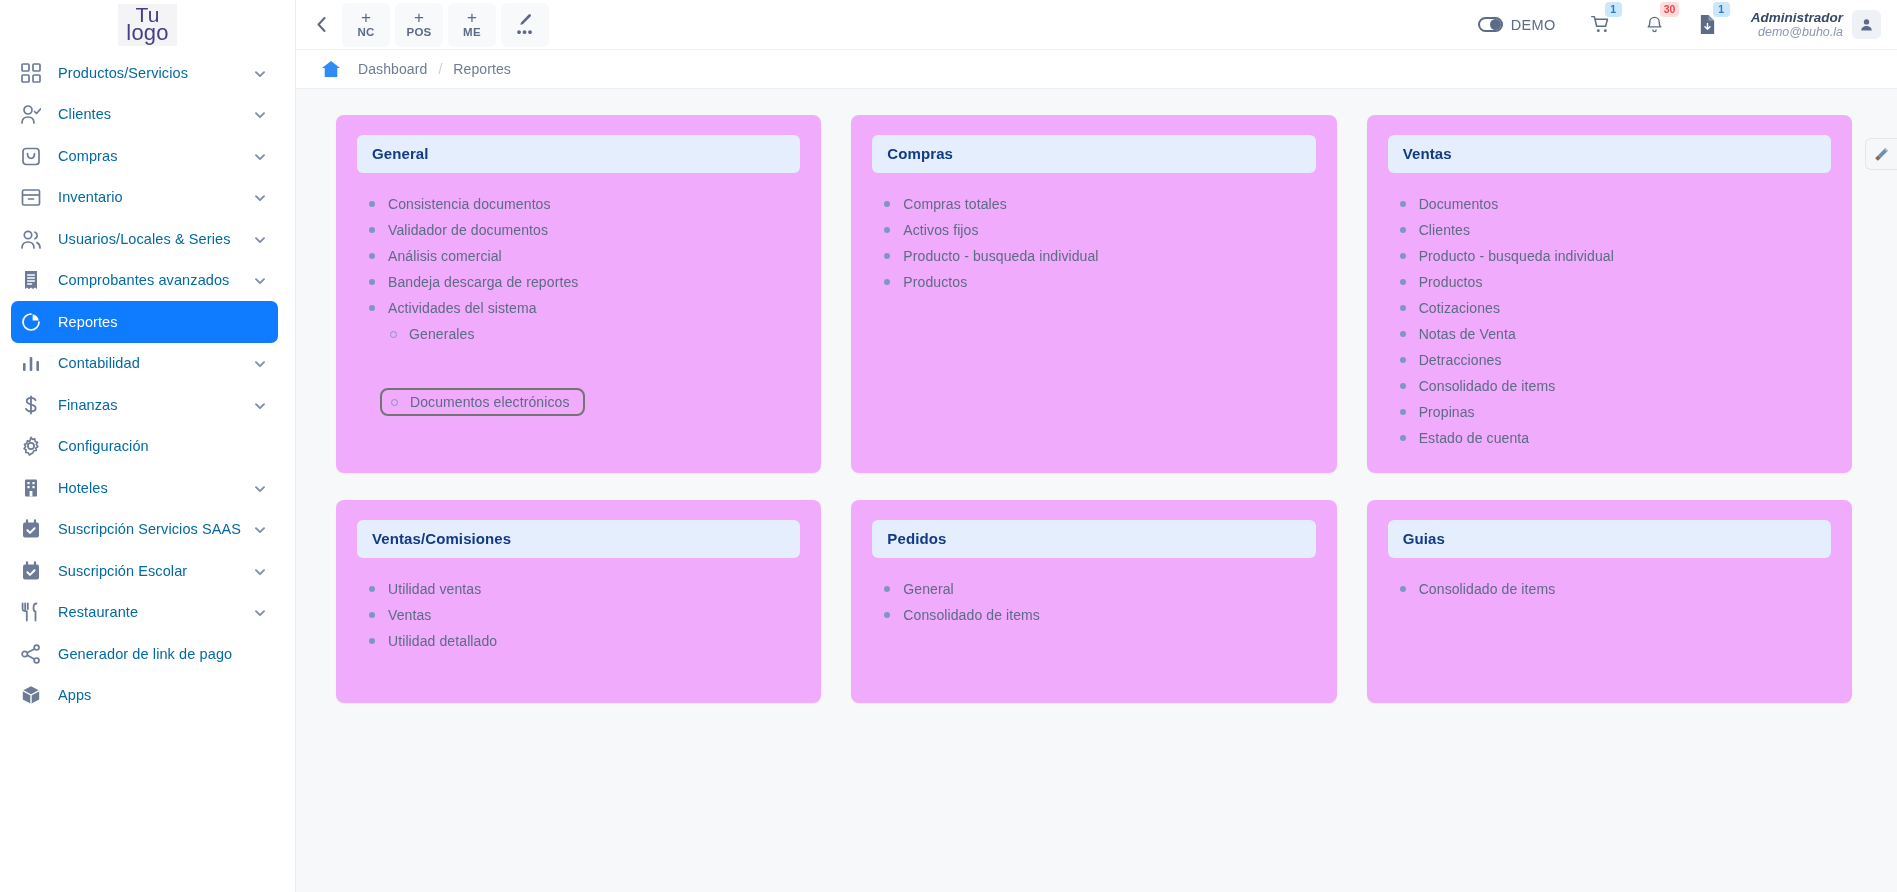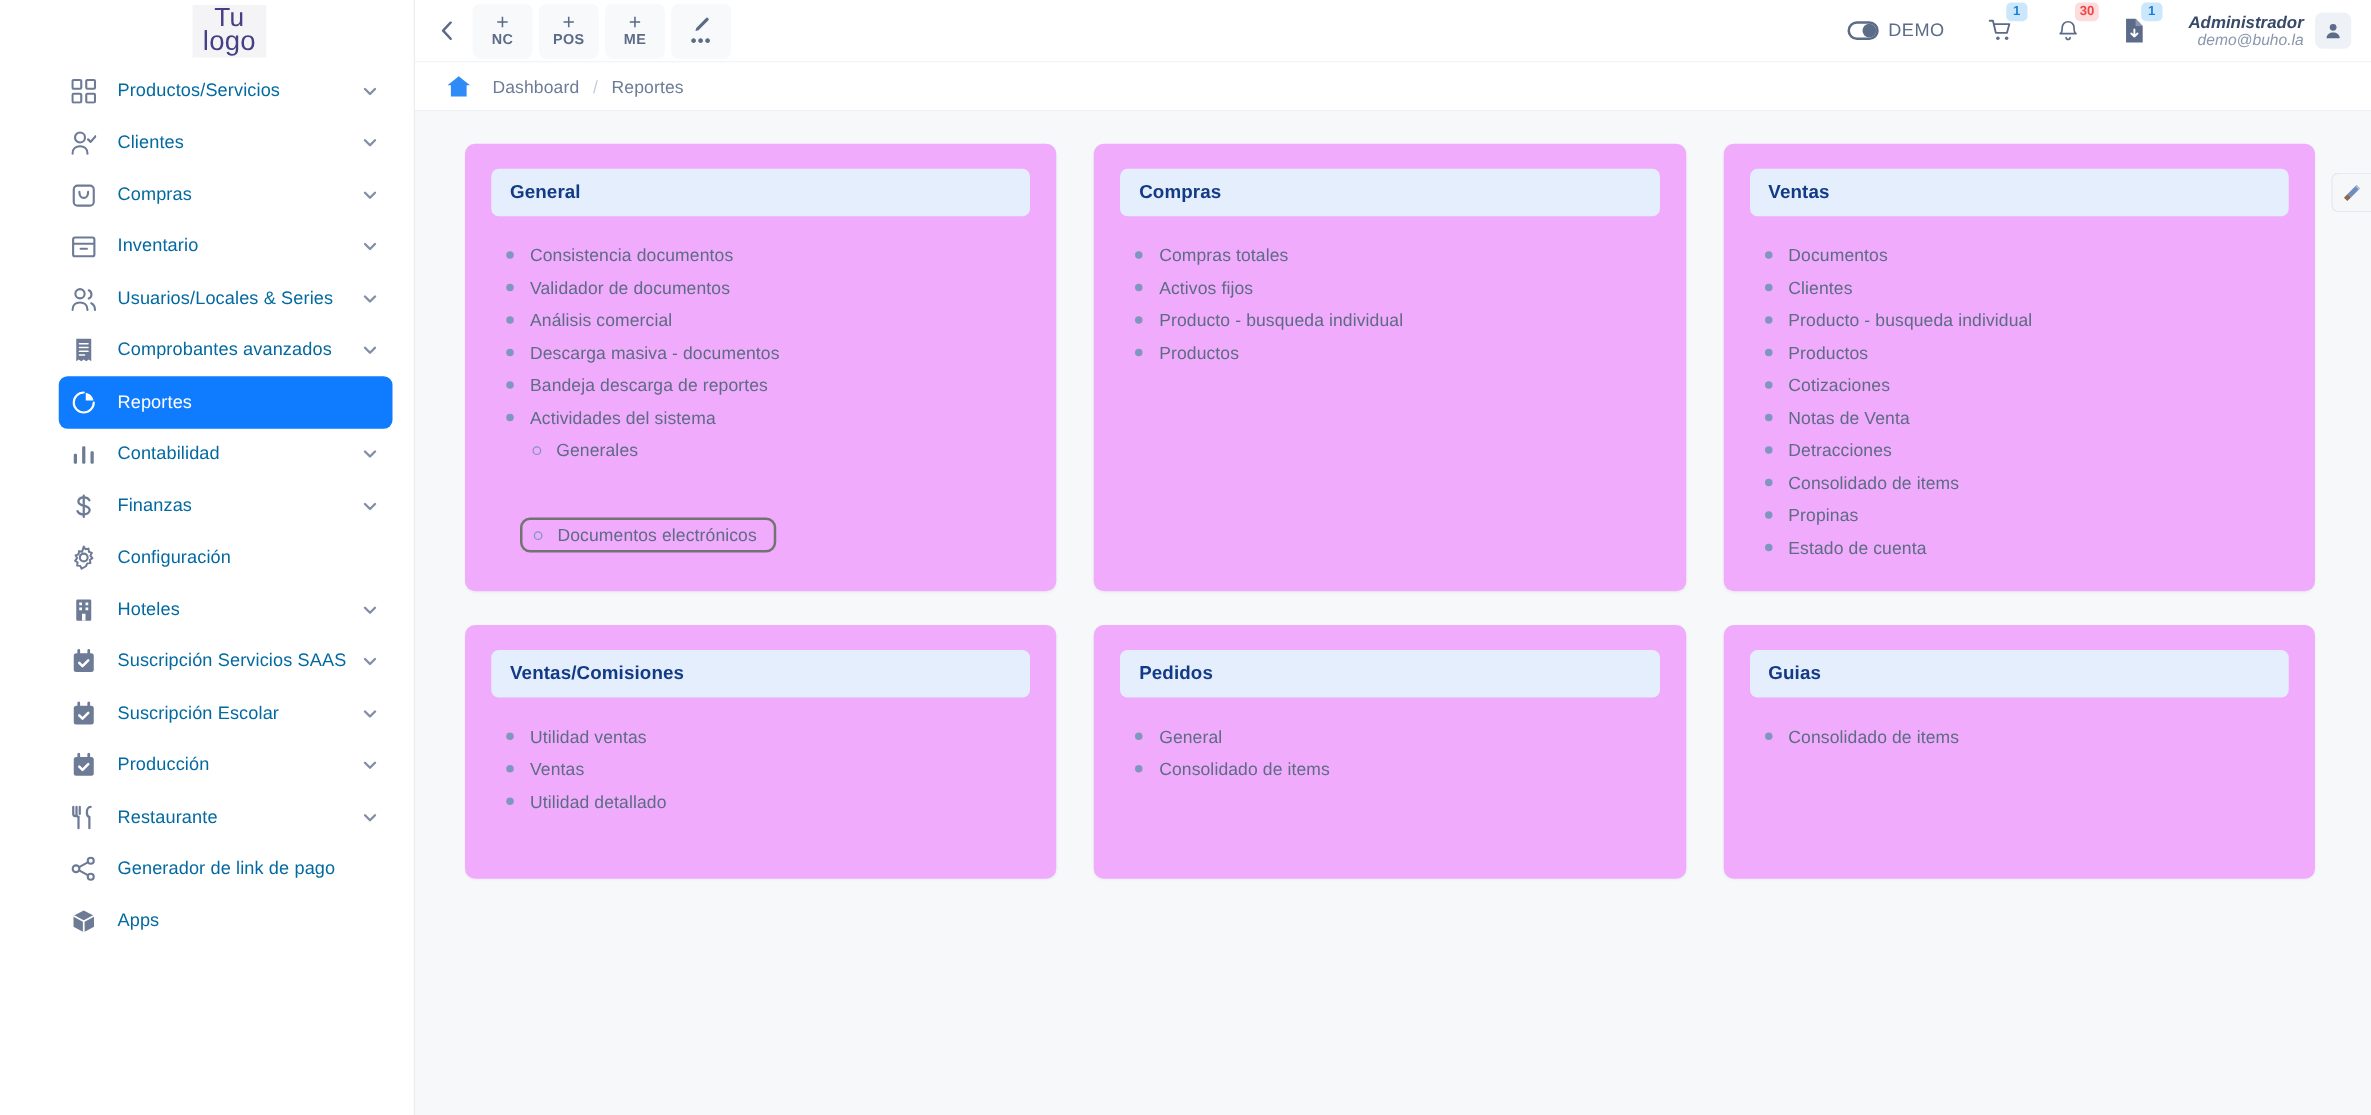--- a/index.html
+++ b/index.html
@@ -3,21 +3,21 @@
 <meta charset="utf-8">
 <title>Reportes</title>
 <style>
   * { box-sizing: border-box; margin: 0; padding: 0; }
   html, body {
     width: 1897px; height: 892px;
     font-family: "Liberation Sans", sans-serif;
     background: #ffffff;
     overflow: hidden;
   }
-  .app { display: flex; width: 1897px; height: 892px; position: relative; padding-left: 36px; }
+  .app { display: flex; width: 1897px; height: 892px; position: relative; }
 
   
   .sidebar {
     width: 296px; height: 892px;
     background: #ffffff;
     border-right: 1px solid #e9edf2;
     display: flex; flex-direction: column;
     overflow: hidden;
     flex: 0 0 296px;
   }
@@ -338,33 +338,20 @@
         </div>
         <div class="nav-item">
           <span class="nav-ico">
             <svg width="20" height="20" viewBox="0 0 20 20">
               <rect x="2" y="3.5" width="16" height="15" rx="2" fill="#6d7b96"></rect>
               <path d="M6 1.3v4M14 1.3v4" stroke="#6d7b96" stroke-width="2.2" stroke-linecap="round"></path>
               <path d="M6.4 11.3 9 13.9l4.6-4.6" stroke="#ffffff" stroke-width="2" fill="none" stroke-linecap="round" stroke-linejoin="round"></path>
             </svg>
           </span>
           <span class="nav-label">Suscripción Escolar</span>
-          <span class="nav-chev"><svg width="12" height="12" viewBox="0 0 12 12">
-              <path d="M2 4.2 6 8.2 10 4.2" stroke="#6d7b96" stroke-width="1.9" fill="none" stroke-linecap="round" stroke-linejoin="round"></path>
-            </svg></span>
-        </div>
-        <div class="nav-item">
-          <span class="nav-ico">
-            <svg width="20" height="20" viewBox="0 0 20 20">
-              <rect x="2" y="3.5" width="16" height="15" rx="2" fill="#6d7b96"></rect>
-              <path d="M6 1.3v4M14 1.3v4" stroke="#6d7b96" stroke-width="2.2" stroke-linecap="round"></path>
-              <path d="M6.4 11.3 9 13.9l4.6-4.6" stroke="#ffffff" stroke-width="2" fill="none" stroke-linecap="round" stroke-linejoin="round"></path>
-            </svg>
-          </span>
-          <span class="nav-label">Producción</span>
           <span class="nav-chev"><svg width="12" height="12" viewBox="0 0 12 12">
               <path d="M2 4.2 6 8.2 10 4.2" stroke="#6d7b96" stroke-width="1.9" fill="none" stroke-linecap="round" stroke-linejoin="round"></path>
             </svg></span>
         </div>
         <div class="nav-item">
           <span class="nav-ico">
             <svg width="20" height="20" viewBox="0 0 20 20">
               <path d="M4.2 1.5v6.2c0 1 .7 1.7 1.6 1.8v9M6.8 1.5v5.6M1.6 1.5v5.6c0 1 .7 1.7 1.6 1.8" fill="none" stroke="#6d7b96" stroke-width="1.8" stroke-linecap="round"></path>
               <path d="M15.5 1.5c-1.8 0-3 1.9-3 4.4 0 2 .8 3.3 2 3.8v8.8" fill="none" stroke="#6d7b96" stroke-width="1.8" stroke-linecap="round"></path>
             </svg>
@@ -503,26 +490,20 @@
               <li>
                 <span class="item">
                   <span class="dot"></span>
                   <span>Validador de documentos</span>
                 </span>
               </li>
               <li>
                 <span class="item">
                   <span class="dot"></span>
                   <span>Análisis comercial</span>
-                </span>
-              </li>
-              <li>
-                <span class="item">
-                  <span class="dot"></span>
-                  <span>Descarga masiva - documentos</span>
                 </span>
               </li>
               <li>
                 <span class="item">
                   <span class="dot"></span>
                   <span>Bandeja descarga de reportes</span>
                 </span>
               </li>
               <li>
                 <span class="item">

